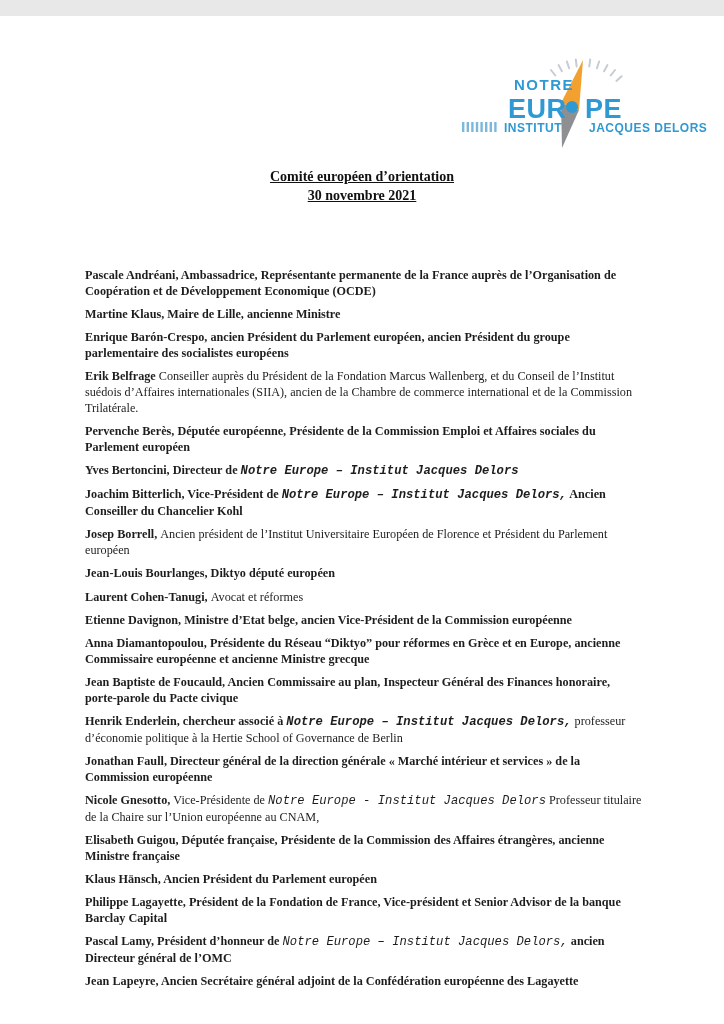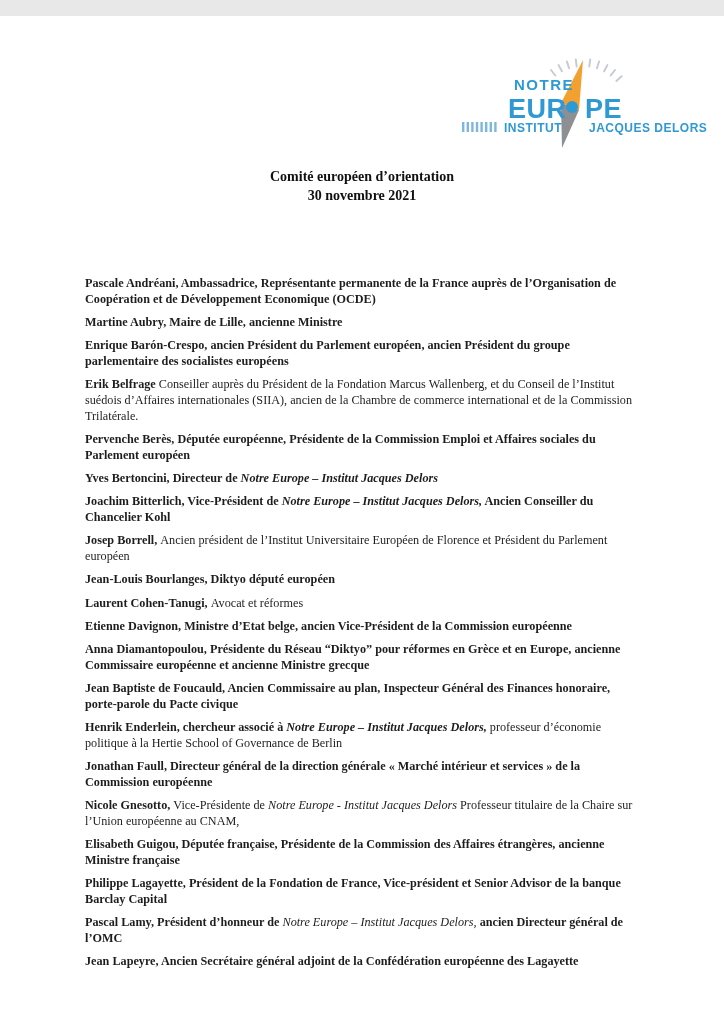--- a/index.html
+++ b/index.html
@@ -14,29 +14,29 @@
   }
   
   .logo{position:absolute;top:40px;left:458px;width:256px;height:102px;}
   .logo svg{display:block;}
   .logo text{font-family:"Liberation Sans",sans-serif;font-weight:bold;}
   
   .title-block{
     position:absolute;top:151px;left:0;width:724px;
     text-align:center;font-weight:bold;font-size:14px;line-height:19px;color:#111;
   }
-  .title-block .title-line{}
+  .title-block .title-line{text-decoration:underline;}
   
   .participants{
-    position:absolute;top:260px;left:85px;width:557px;
+    position:absolute;top:252px;left:85px;width:557px;
     font-size:12.2px;line-height:15.7px;text-align:left;
   }
   .entry{margin:0 0 7.6px 0;font-weight:normal;}
   .entry .b{font-weight:bold;}
-  .entry .i{font-style:italic;}
+  .entry .i{font-style:italic;font-family:Liberation Mono, monospace;}
 </style>
 </head>
 <body>
 
 <div class="page">
 
   <div class="logo">
     <svg width="256" height="102" viewBox="0 0 256 102">
 
       <g stroke="#c6ccd2" stroke-width="2" stroke-linecap="round">
@@ -74,34 +74,35 @@
     </svg>
   </div>
 
   <div class="title-block">
     <div class="title-line">Comité européen d’orientation</div>
     <div class="title-line">30 novembre 2021</div>
   </div>
 
   <div class="participants">
       <p class="entry"><span class="b">Pascale Andréani, Ambassadrice, Représentante permanente de la France auprès de l’Organisation de Coopération et de Développement Economique (OCDE)</span></p>
-      <p class="entry"><span class="b">Martine Aubry, Maire de Lille, ancienne Ministre</span></p>
+      <p class="entry"><span class="b">Martine Klaus, Maire de Lille, ancienne Ministre</span></p>
       <p class="entry"><span class="b">Enrique Barón-Crespo, ancien Président du Parlement européen, ancien Président du groupe parlementaire des socialistes européens</span></p>
       <p class="entry"><span class="b">Erik Belfrage </span><span>Conseiller auprès du Président de la Fondation Marcus Wallenberg, et du Conseil de l’Institut suédois d’Affaires internationales (SIIA), ancien de la Chambre de commerce international et de la Commission Trilatérale.</span></p>
       <p class="entry"><span class="b">Pervenche Berès, Députée européenne, Présidente de la Commission Emploi et Affaires sociales du Parlement européen</span></p>
       <p class="entry"><span class="b">Yves Bertoncini, Directeur de </span><span class="b i">Notre Europe – Institut Jacques Delors</span></p>
       <p class="entry"><span class="b">Joachim Bitterlich, Vice-Président de </span><span class="b i">Notre Europe – Institut Jacques Delors,</span><span class="b"> Ancien Conseiller du Chancelier Kohl</span></p>
       <p class="entry"><span class="b">Josep Borrell, </span><span>Ancien président de l’Institut Universitaire Européen de Florence et Président du Parlement européen</span></p>
       <p class="entry"><span class="b">Jean-Louis Bourlanges, Diktyo député européen</span></p>
       <p class="entry"><span class="b">Laurent Cohen-Tanugi, </span><span>Avocat et réformes</span></p>
       <p class="entry"><span class="b">Etienne Davignon, Ministre d’Etat belge, ancien Vice-Président de la Commission européenne</span></p>
       <p class="entry"><span class="b">Anna Diamantopoulou, Présidente du Réseau “Diktyo” pour réformes en Grèce et en Europe, ancienne Commissaire européenne et ancienne Ministre grecque</span></p>
       <p class="entry"><span class="b">Jean Baptiste de Foucauld, Ancien Commissaire au plan, Inspecteur Général des Finances honoraire, porte-parole du Pacte civique</span></p>
       <p class="entry"><span class="b">Henrik Enderlein, chercheur associé à </span><span class="b i">Notre Europe – Institut Jacques Delors,</span><span> professeur d’économie politique à la Hertie School of Governance de Berlin</span></p>
       <p class="entry"><span class="b">Jonathan Faull, Directeur général de la direction générale « Marché intérieur et services » de la Commission européenne</span></p>
       <p class="entry"><span class="b">Nicole Gnesotto, </span><span>Vice-Présidente de </span><span class="i">Notre Europe - Institut Jacques Delors</span><span> Professeur titulaire de la Chaire sur l’Union européenne au CNAM,</span></p>
       <p class="entry"><span class="b">Elisabeth Guigou, Députée française, Présidente de la Commission des Affaires étrangères, ancienne Ministre française</span></p>
+      <p class="entry"><span class="b">Klaus Hänsch, Ancien Président du Parlement européen</span></p>
       <p class="entry"><span class="b">Philippe Lagayette, Président de la Fondation de France, Vice-président et Senior Advisor de la banque Barclay Capital</span></p>
       <p class="entry"><span class="b">Pascal Lamy, Président d’honneur de </span><span class="i">Notre Europe – Institut Jacques Delors,</span><span class="b"> ancien Directeur général de l’OMC</span></p>
       <p class="entry"><span class="b">Jean Lapeyre, Ancien Secrétaire général adjoint de la Confédération européenne des Lagayette</span></p>
     </div>
 
 </div>
 
 </body></html>

